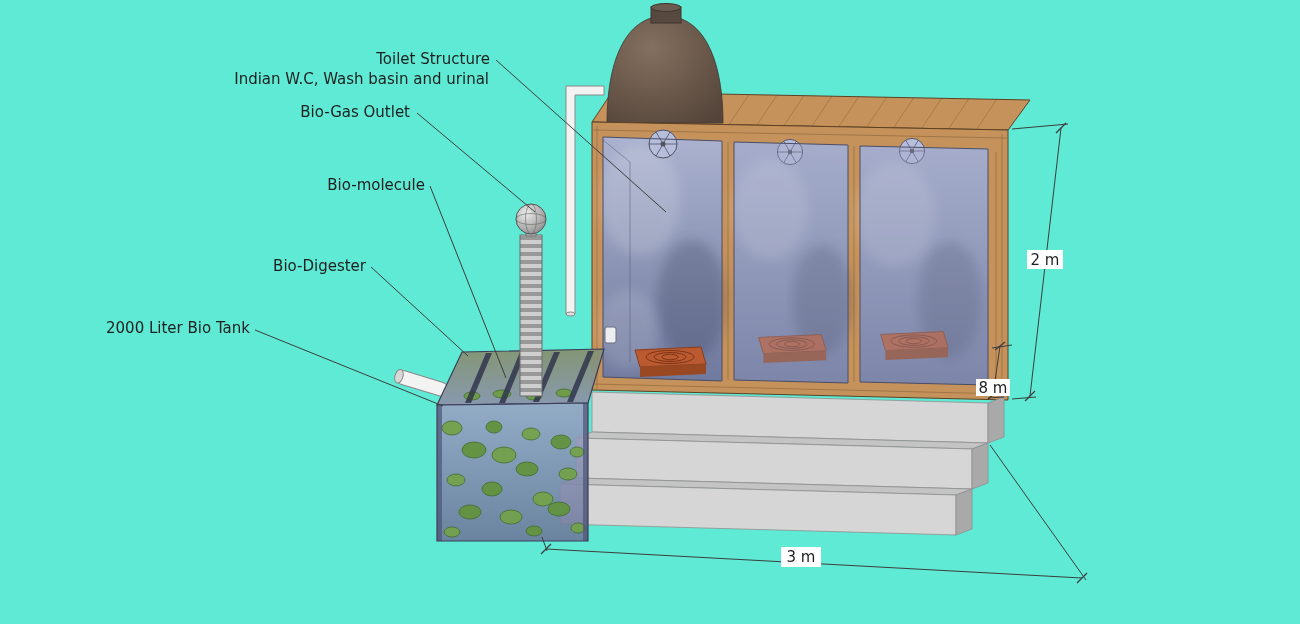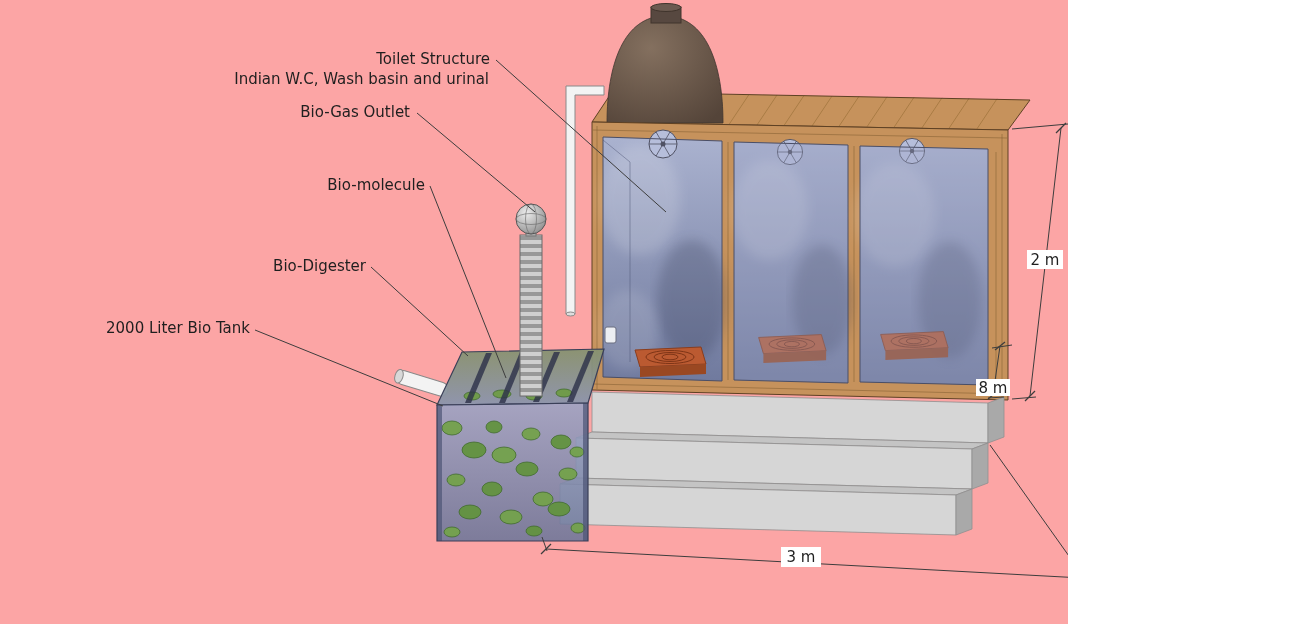--- a/index.html
+++ b/index.html
@@ -1,16 +1,16 @@
 <!DOCTYPE html>
 <html style="--wood: #c6925c; --wood-dark: #7d5a2e; --dome: #675549; --glass: #8d97ba; --pan: #bb5a31; --concrete: #d6d6d6; --green: #73a14b; --line: #3d3d3d; --text: #1f1f1f;"><head>
 <meta charset="utf-8">
 <style>
   html,body{margin:0;padding:0;background:#ffffff;}
-  .canvas{position:relative;width:1068px;height:624px;background:#fca5a5;overflow:hidden;}
+  .canvas{position:relative;width:1300px;height:624px;background:#5eead4;overflow:hidden;}
   svg{display:block;}
   text{font-family:"DejaVu Sans","Liberation Sans",sans-serif;font-size:15px;fill:var(--text,#1f1f1f);}
   .lbl{text-anchor:end;}
   .dim-text{text-anchor:middle;}
   .leader{stroke:var(--line,#3d3d3d);stroke-width:1;fill:none;}
   .dim{stroke:var(--line,#3d3d3d);stroke-width:1;fill:none;}
   .tick{stroke:var(--line,#3d3d3d);stroke-width:1.2;}
   .wood{fill:var(--wood,#c6925c);}
   .grain{stroke:var(--wood-dark,#7d5a2e);stroke-width:1;opacity:.5;}
   .seam{stroke:#9a7038;stroke-width:1;opacity:.65;}

